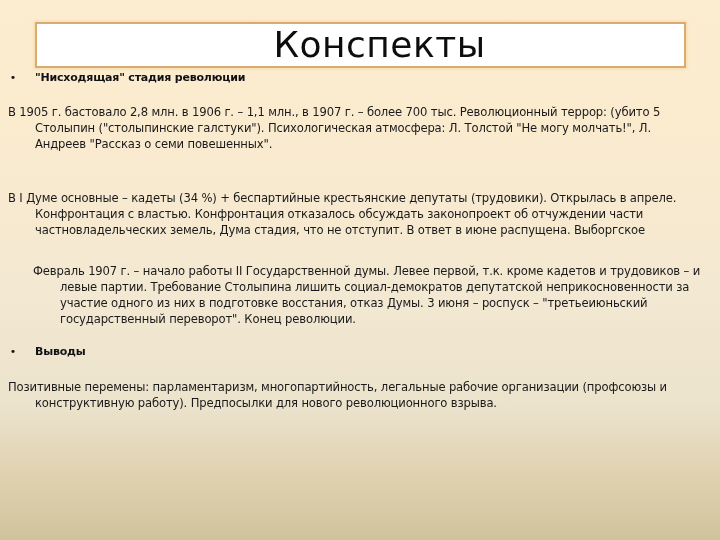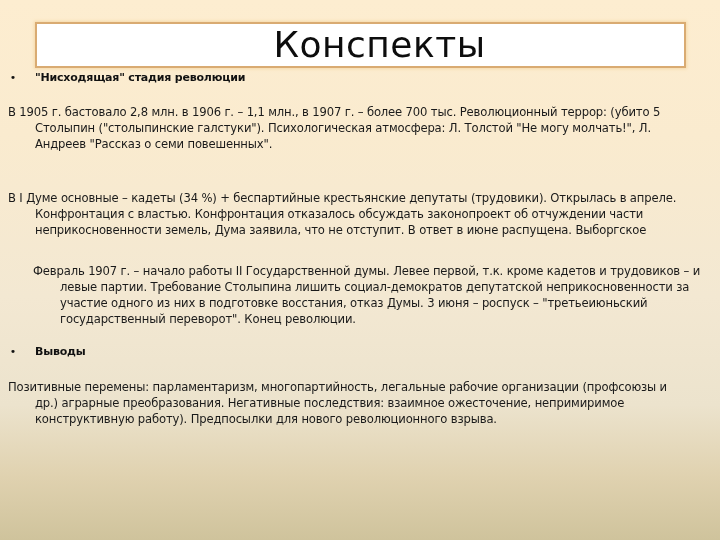--- a/index.html
+++ b/index.html
@@ -94,32 +94,31 @@
 
 <div class="para" style="top:104px;">
   <div class="line first">В 1905 г. бастовало 2,8 млн. в 1906 г. – 1,1 млн., в 1907 г. – более 700 тыс. Революционный террор: (убито 5</div>
   <div class="line cont">Столыпин ("столыпинские галстуки"). Психологическая атмосфера: Л. Толстой "Не могу молчать!", Л.</div>
   <div class="line cont">Андреев "Рассказ о семи повешенных".</div>
 </div>
 
 <div class="para" style="top:182px;margin-top:8px;">
   <div class="line first">В I Думе основные – кадеты (34 %) + беспартийные крестьянские депутаты (трудовики). Открылась в апреле.</div>
   <div class="line cont">Конфронтация с властью. Конфронтация отказалось обсуждать законопроект об отчуждении части</div>
-  <div class="line cont">неприкосновенности земель, Дума заявила, что не отступит. В ответ в июне распущена. Выборгское</div>
+  <div class="line cont">частновладельческих земель, Дума стадия, что не отступит. В ответ в июне распущена. Выборгское</div>
 </div>
 
 <div class="para" style="top:263px;padding-left:25px;">
   <div class="line first">Февраль 1907 г. – начало работы II Государственной думы. Левее первой, т.к. кроме кадетов и трудовиков – и</div>
   <div class="line cont">левые партии. Требование Столыпина лишить социал-демократов депутатской неприкосновенности за</div>
   <div class="line cont">участие одного из них в подготовке восстания, отказ Думы. 3 июня – роспуск – "третьеиюньский</div>
   <div class="line cont">государственный переворот". Конец революции.</div>
 </div>
 
 <div class="bullet-line" style="top:344px;">
   <span class="bullet-dot">•</span>
   <span class="bullet-text">Выводы</span>
 </div>
 
 <div class="para" style="top:379px;">
   <div class="line first">Позитивные перемены: парламентаризм, многопартийность, легальные рабочие организации (профсоюзы и</div>
-  <div class="line cont">др.) аграрные преобразования. Негативные последствия: взаимное ожесточение, непримиримое</div>
   <div class="line cont">конструктивную работу). Предпосылки для нового революционного взрыва.</div>
 </div>
 
 </body></html>

